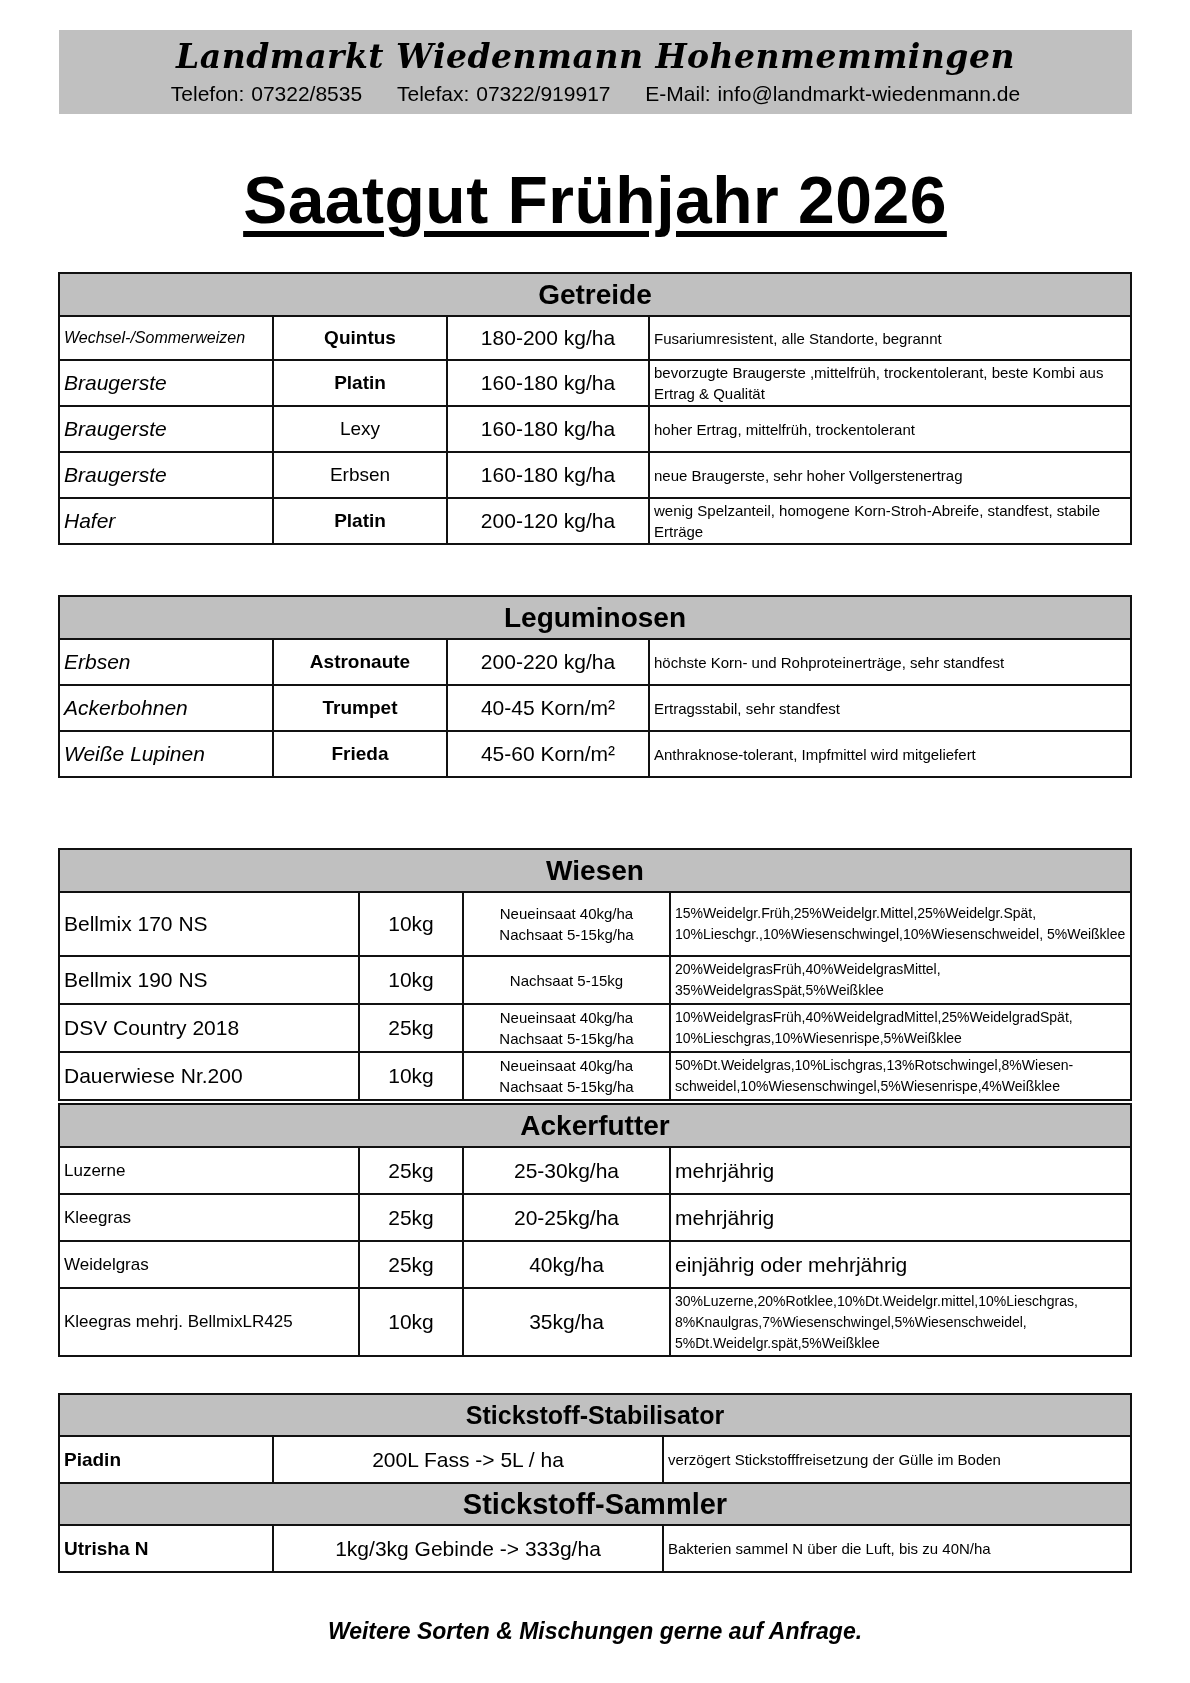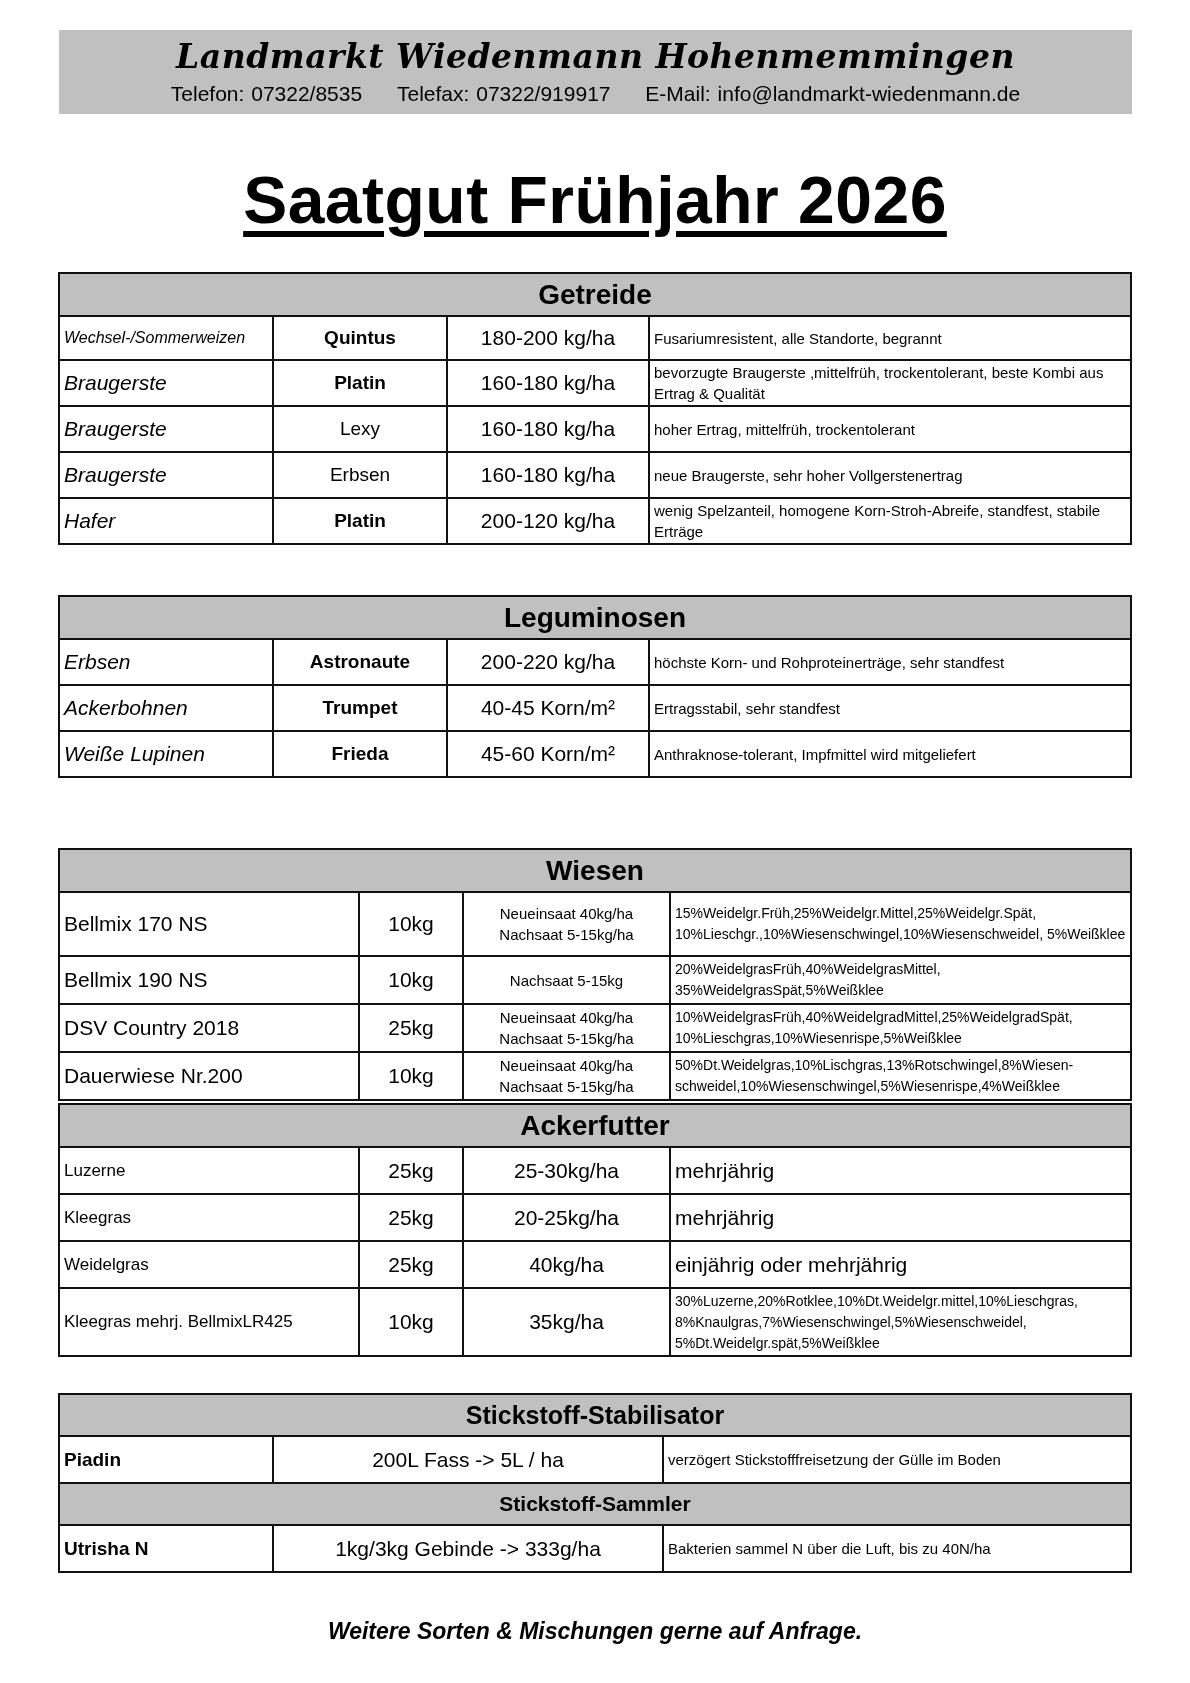--- a/index.html
+++ b/index.html
@@ -205,21 +205,21 @@
   <tbody>
       <tr class="hdr" style="height:42px;">
         <td colspan="3" style="font-size:25px;">Stickstoff-Stabilisator</td>
       </tr>
   <tr style="height:47px;">
     <td class="b s18">Piadin</td>
     <td class="c s20">200L Fass -&gt; 5L / ha</td>
     <td class="s15">verzögert Stickstofffreisetzung der Gülle im Boden</td>
   </tr>
   <tr class="hdr" style="height:42px;">
-        <td colspan="3" style="font-size:21px;">Stickstoff-Sammler</td>
+        <td colspan="3" style="font-size:29px;">Stickstoff-Sammler</td>
       </tr>
   <tr style="height:47px;">
     <td class="b s18">Utrisha N</td>
     <td class="c s20">1kg/3kg Gebinde -&gt; 333g/ha</td>
     <td class="s15">Bakterien sammel N über die Luft, bis zu 40N/ha</td>
   </tr>
 </tbody>
   </table>
 
 <div class="footer">Weitere Sorten &amp; Mischungen gerne auf Anfrage.</div>

